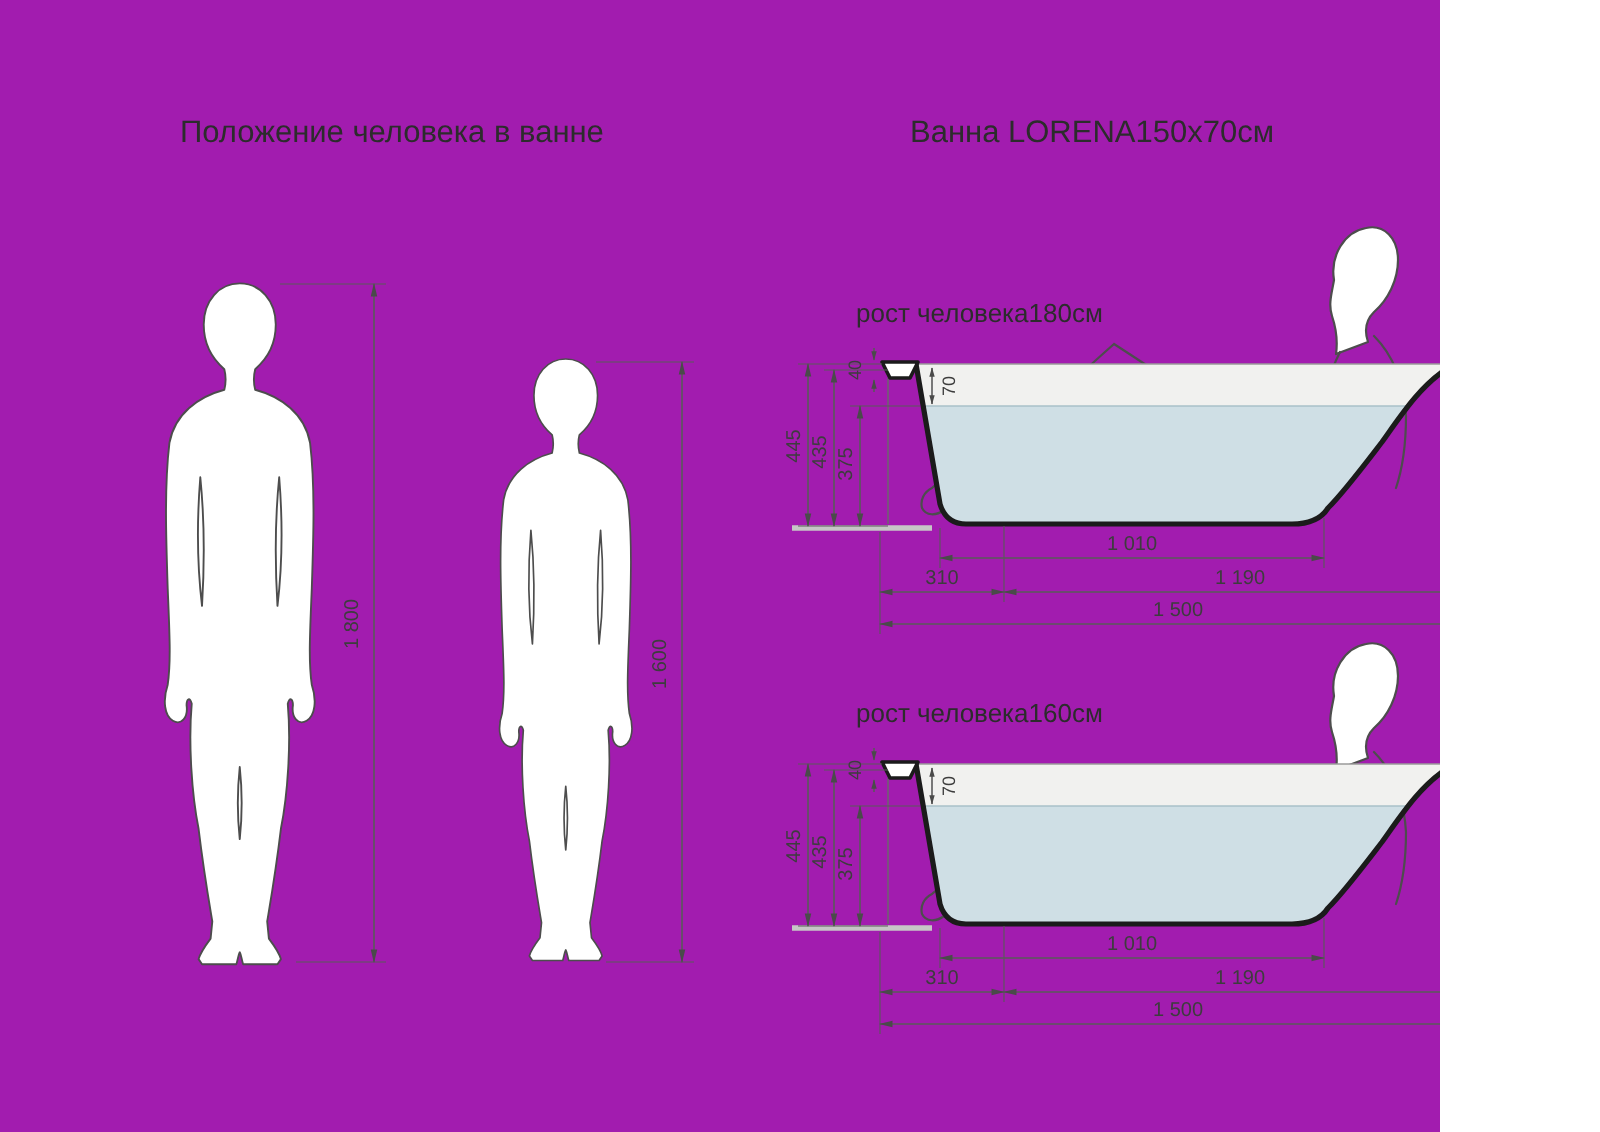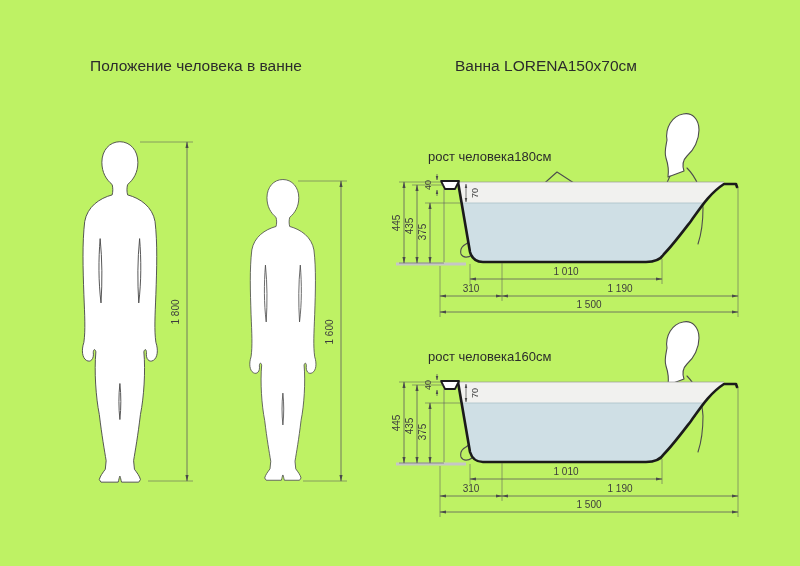--- a/index.html
+++ b/index.html
@@ -1,16 +1,16 @@
 <!DOCTYPE html>
 <html style="--water: #cfdfe5; --above_water: #f1f1ef; --outline: #1b1b1b; --figure_line: #4d4d4d; --dim_line: #5a5a5a; --dim_text: #3d3d3d; --text: #2c2c2c; --floor: #c6c6c6;"><head>
 <meta charset="utf-8">
 <style>
   html,body{margin:0;padding:0;background:#fff;}
-  #page{width:800px;height:566px;background:#bef264;position:relative;overflow:hidden;
+  #page{width:720px;height:566px;background:#a21caf;position:relative;overflow:hidden;
         font-family:"Liberation Sans", sans-serif;}
   svg{display:block;}
   .t-title{font-family:"Liberation Sans",sans-serif;font-size:15.5px;fill:var(--text,#2c2c2c);}
   .t-label{font-family:"Liberation Sans",sans-serif;font-size:13px;fill:var(--text,#2c2c2c);}
   .t-dim{font-family:"Liberation Sans",sans-serif;font-size:10px;fill:var(--dim_text,#3d3d3d);text-anchor:middle;}
   .t-dim-s{font-family:"Liberation Sans",sans-serif;font-size:9px;fill:var(--dim_text,#3d3d3d);text-anchor:middle;}
   .fig-line{fill:#ffffff;stroke:var(--figure_line,#4d4d4d);stroke-width:1.1;stroke-linejoin:round;}
   .bather{fill:none;stroke:var(--figure_line,#4d4d4d);stroke-width:1.1;stroke-linejoin:round;stroke-linecap:round;}
   .bather-head{fill:#ffffff;stroke:var(--figure_line,#4d4d4d);stroke-width:1.1;stroke-linejoin:round;}
   .tub-thick{fill:none;stroke:var(--outline,#1b1b1b);stroke-width:2.6;stroke-linecap:round;stroke-linejoin:round;}

